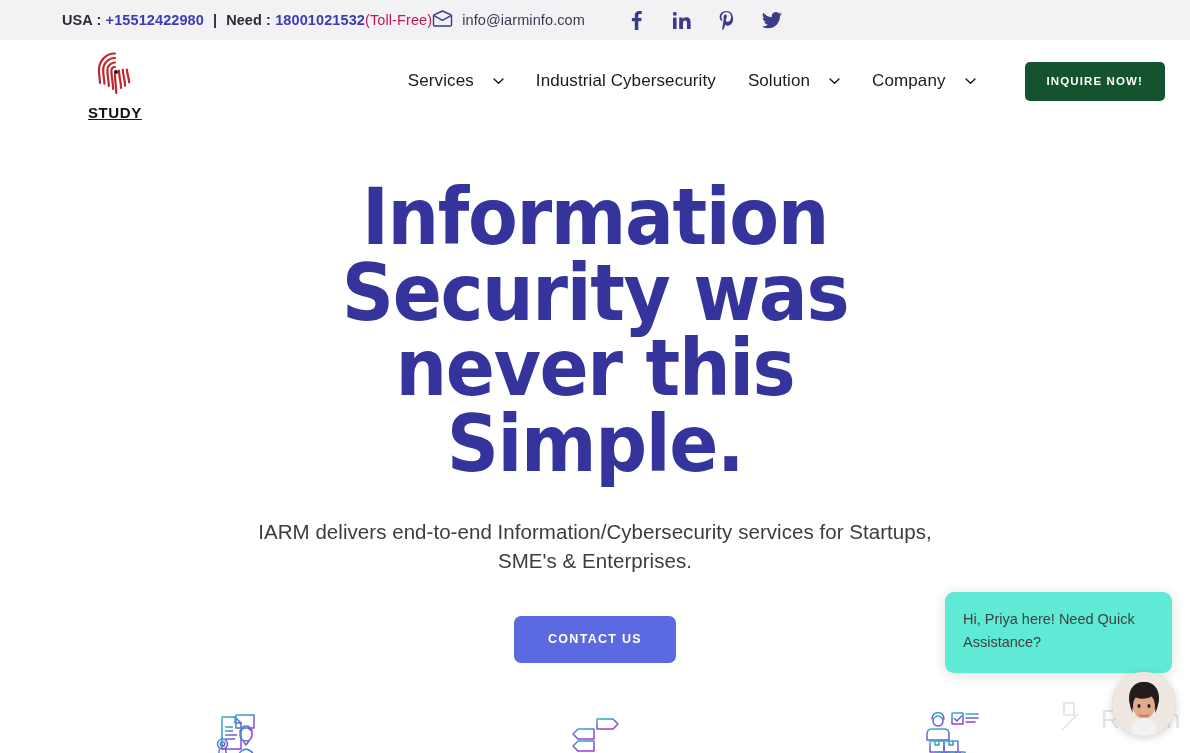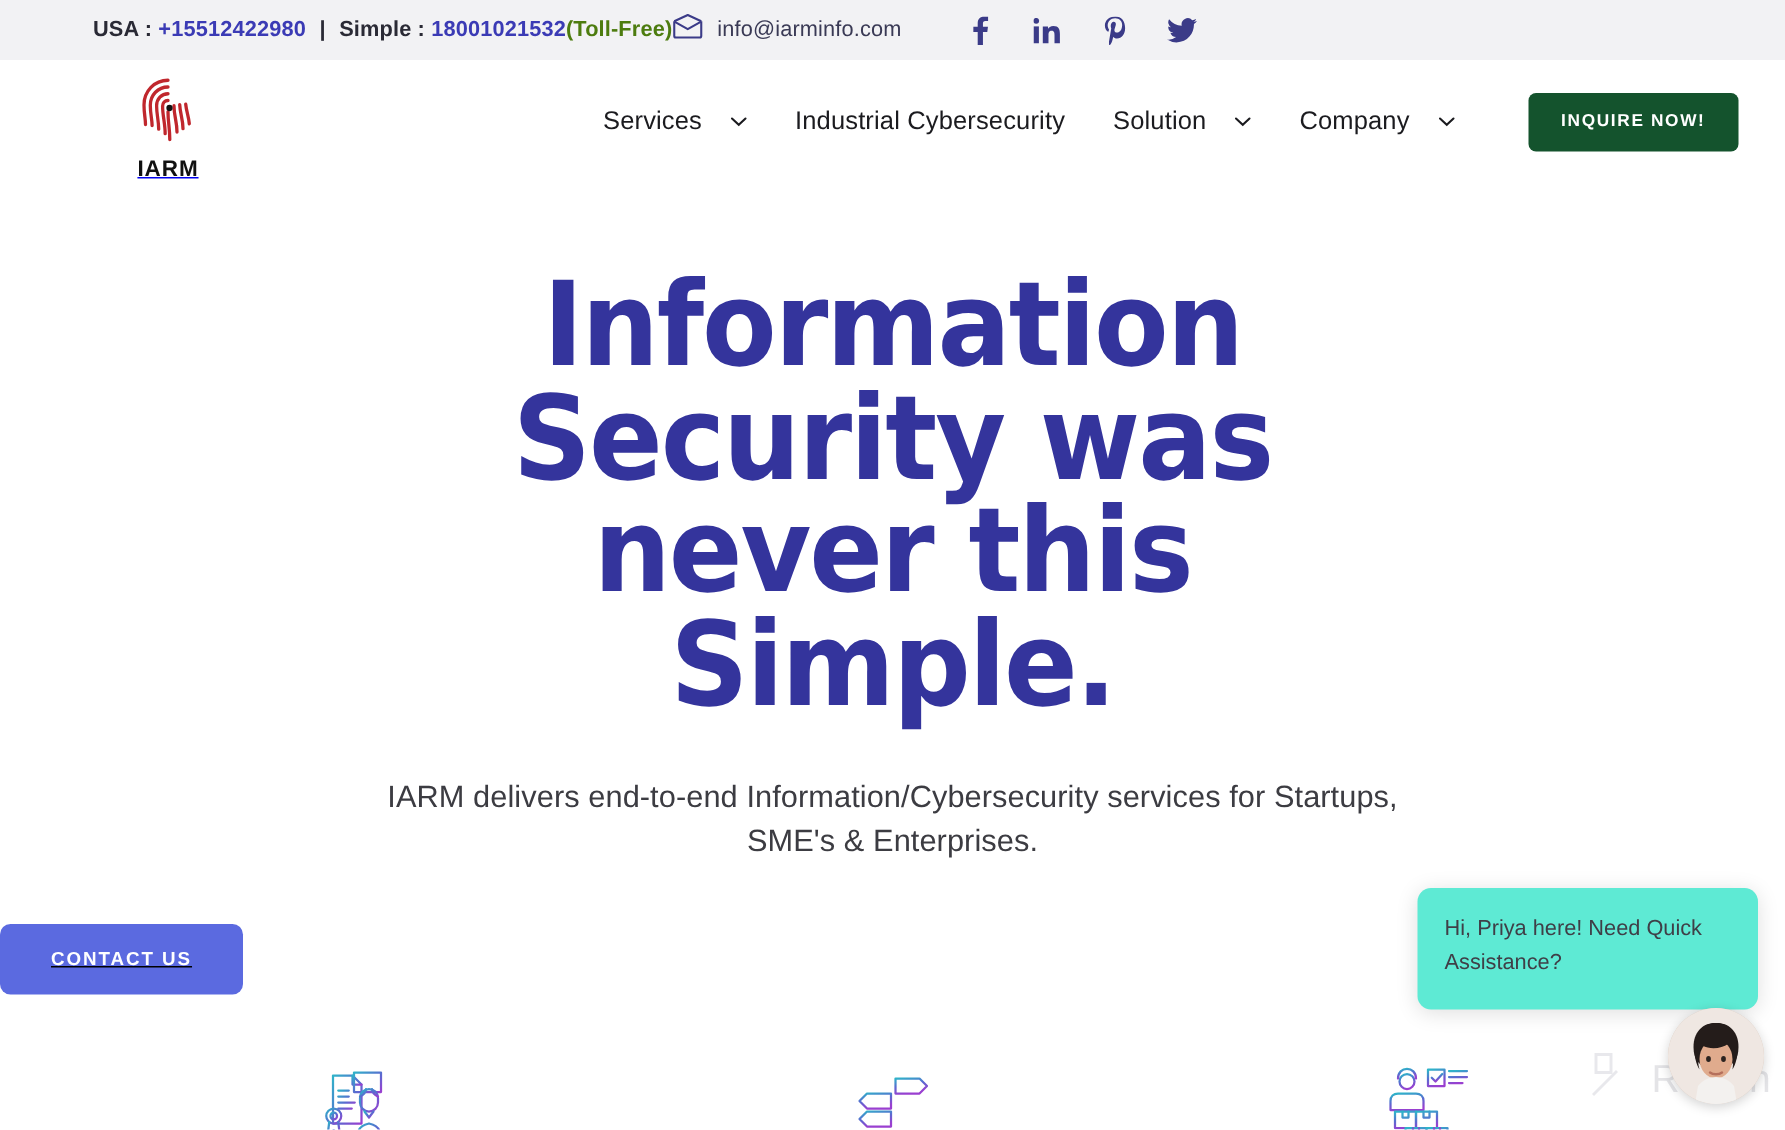--- a/index.html
+++ b/index.html
@@ -25,21 +25,21 @@
     align-items: center;
     font-size: 14.5px;
     font-weight: 700;
     color: #2a2a35;
     letter-spacing: .1px;
     white-space: nowrap;
   }
   .topbar-left .lbl { color: #2a2a35; }
   .topbar-left .num { color: #3b3bb5; font-weight: 700; }
   .topbar-left .sep { color: #2a2a35; margin: 0 9px; font-weight: 700; }
-  .topbar-left .tollfree { color: #4d7c0f; font-weight: 700; }
+  .topbar-left .tollfree { color: #be185d; font-weight: 400; }
 
   .topbar-right {
     display: flex;
     align-items: center;
     gap: 15px;
   }
   .mail-wrap {
     display: flex;
     align-items: center;
     gap: 9px;
@@ -157,23 +157,22 @@
     margin: 34px auto 0;
     max-width: 712px;
     font-size: 20.5px;
     line-height: 1.42;
     color: #3c3c42;
     letter-spacing: .05px;
   }
   .hero-ctas {
     margin-top: 41px;
     display: flex;
-    justify-content: flex-start;
+    justify-content: center;
     gap: 15px;
-    text-decoration: underline;
   }
   .cta {
     background: #5b6ae0;
     color: #fff;
     border: none;
     border-radius: 7px;
     height: 47px;
     padding: 0 34px;
     font-size: 12.5px;
     font-weight: 700;
@@ -254,21 +253,21 @@
 <body>
 
 <div class="page">
 
   <div class="topbar">
     <div class="topbar-left">
       <span class="lbl">USA :</span>
       <span>&nbsp;</span>
       <span class="num">+15512422980</span>
       <span class="sep">|</span>
-      <span class="lbl">Simple :</span>
+      <span class="lbl">Need :</span>
       <span>&nbsp;</span>
       <span class="num">18001021532</span>
       <span class="tollfree">(Toll-Free)</span>
     </div>
 
     <div class="topbar-right">
       <div class="mail-wrap">
         <span>
           <svg width="21" height="17" viewBox="0 0 21 17" fill="none">
             <path d="M1.5 5.2 V15 a1 1 0 0 0 1 1 h16 a1 1 0 0 0 1-1 V5.2" stroke="#3b3b88" stroke-width="1.4" stroke-linejoin="round"></path>
@@ -315,21 +314,21 @@
             <path d="M24 17c-2.2 0-3.6 1.7-3.6 3.8 0 6.5 1.7 11.5 1.7 18.3" stroke-width="2.2"></path>
             <path d="M28 20.5c0 7 2 10.5 2 17.5" stroke-width="2.2"></path>
             <path d="M31.8 19.8c.3 6.5 2.2 9.5 2.2 16" stroke-width="2.2"></path>
             <path d="M35.8 19.5c.6 5.5 2 8 2.4 13" stroke-width="2.2"></path>
             <path d="M39.6 20.5c-.4-8.6-7.3-15.2-15.6-15.2" stroke-width="2.2" opacity="0"></path>
             <path d="M24 24.5c0 7 1.2 11 1.2 18.5" stroke-width="2.2"></path>
           </g>
           <circle cx="25" cy="22" r="2.1" fill="#111"></circle>
         </svg>
       </span>
-      <span class="logo-text">IARM</span>
+      <span class="logo-text">STUDY</span>
     </a>
 
     <nav class="nav">
       <div class="nav-item">
         <span>Services</span>
         <svg class="caret" viewBox="0 0 11 7">
             <path d="M1 1l4.5 4.2L10 1" stroke="#1b1b1f" stroke-width="1.4" fill="none" stroke-linecap="round"></path>
           </svg>
       </div>
       <div class="nav-item">

